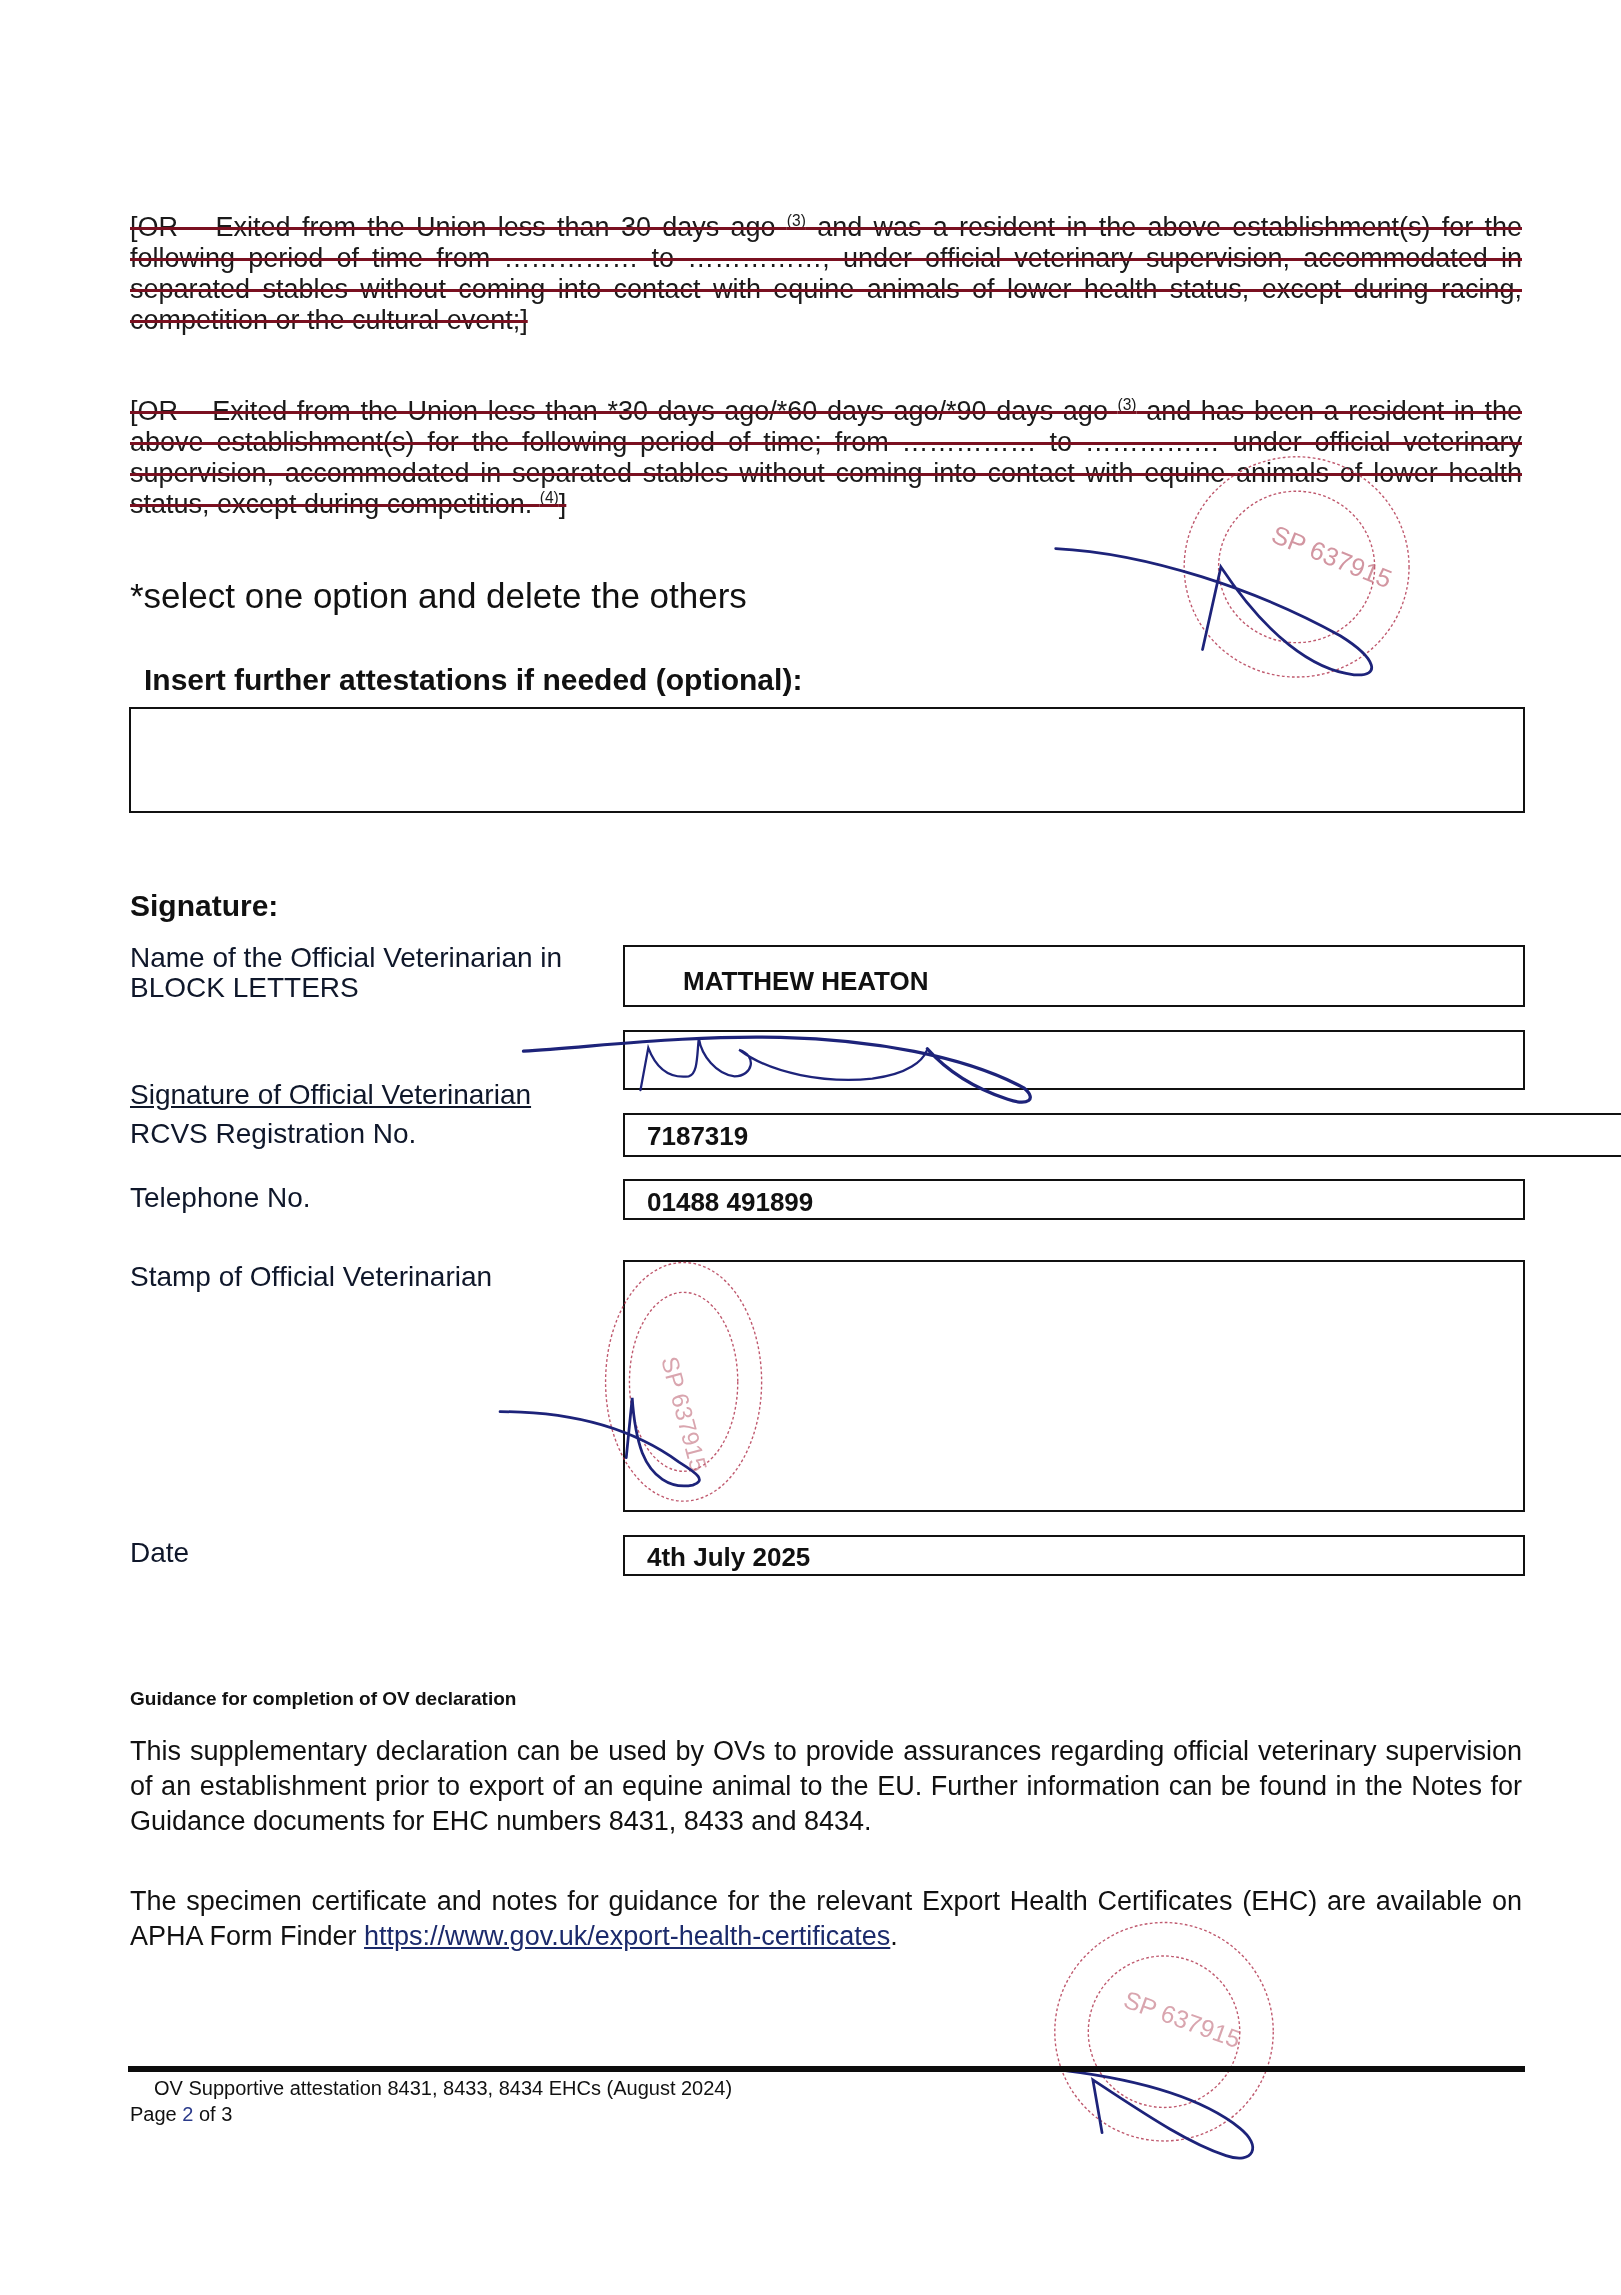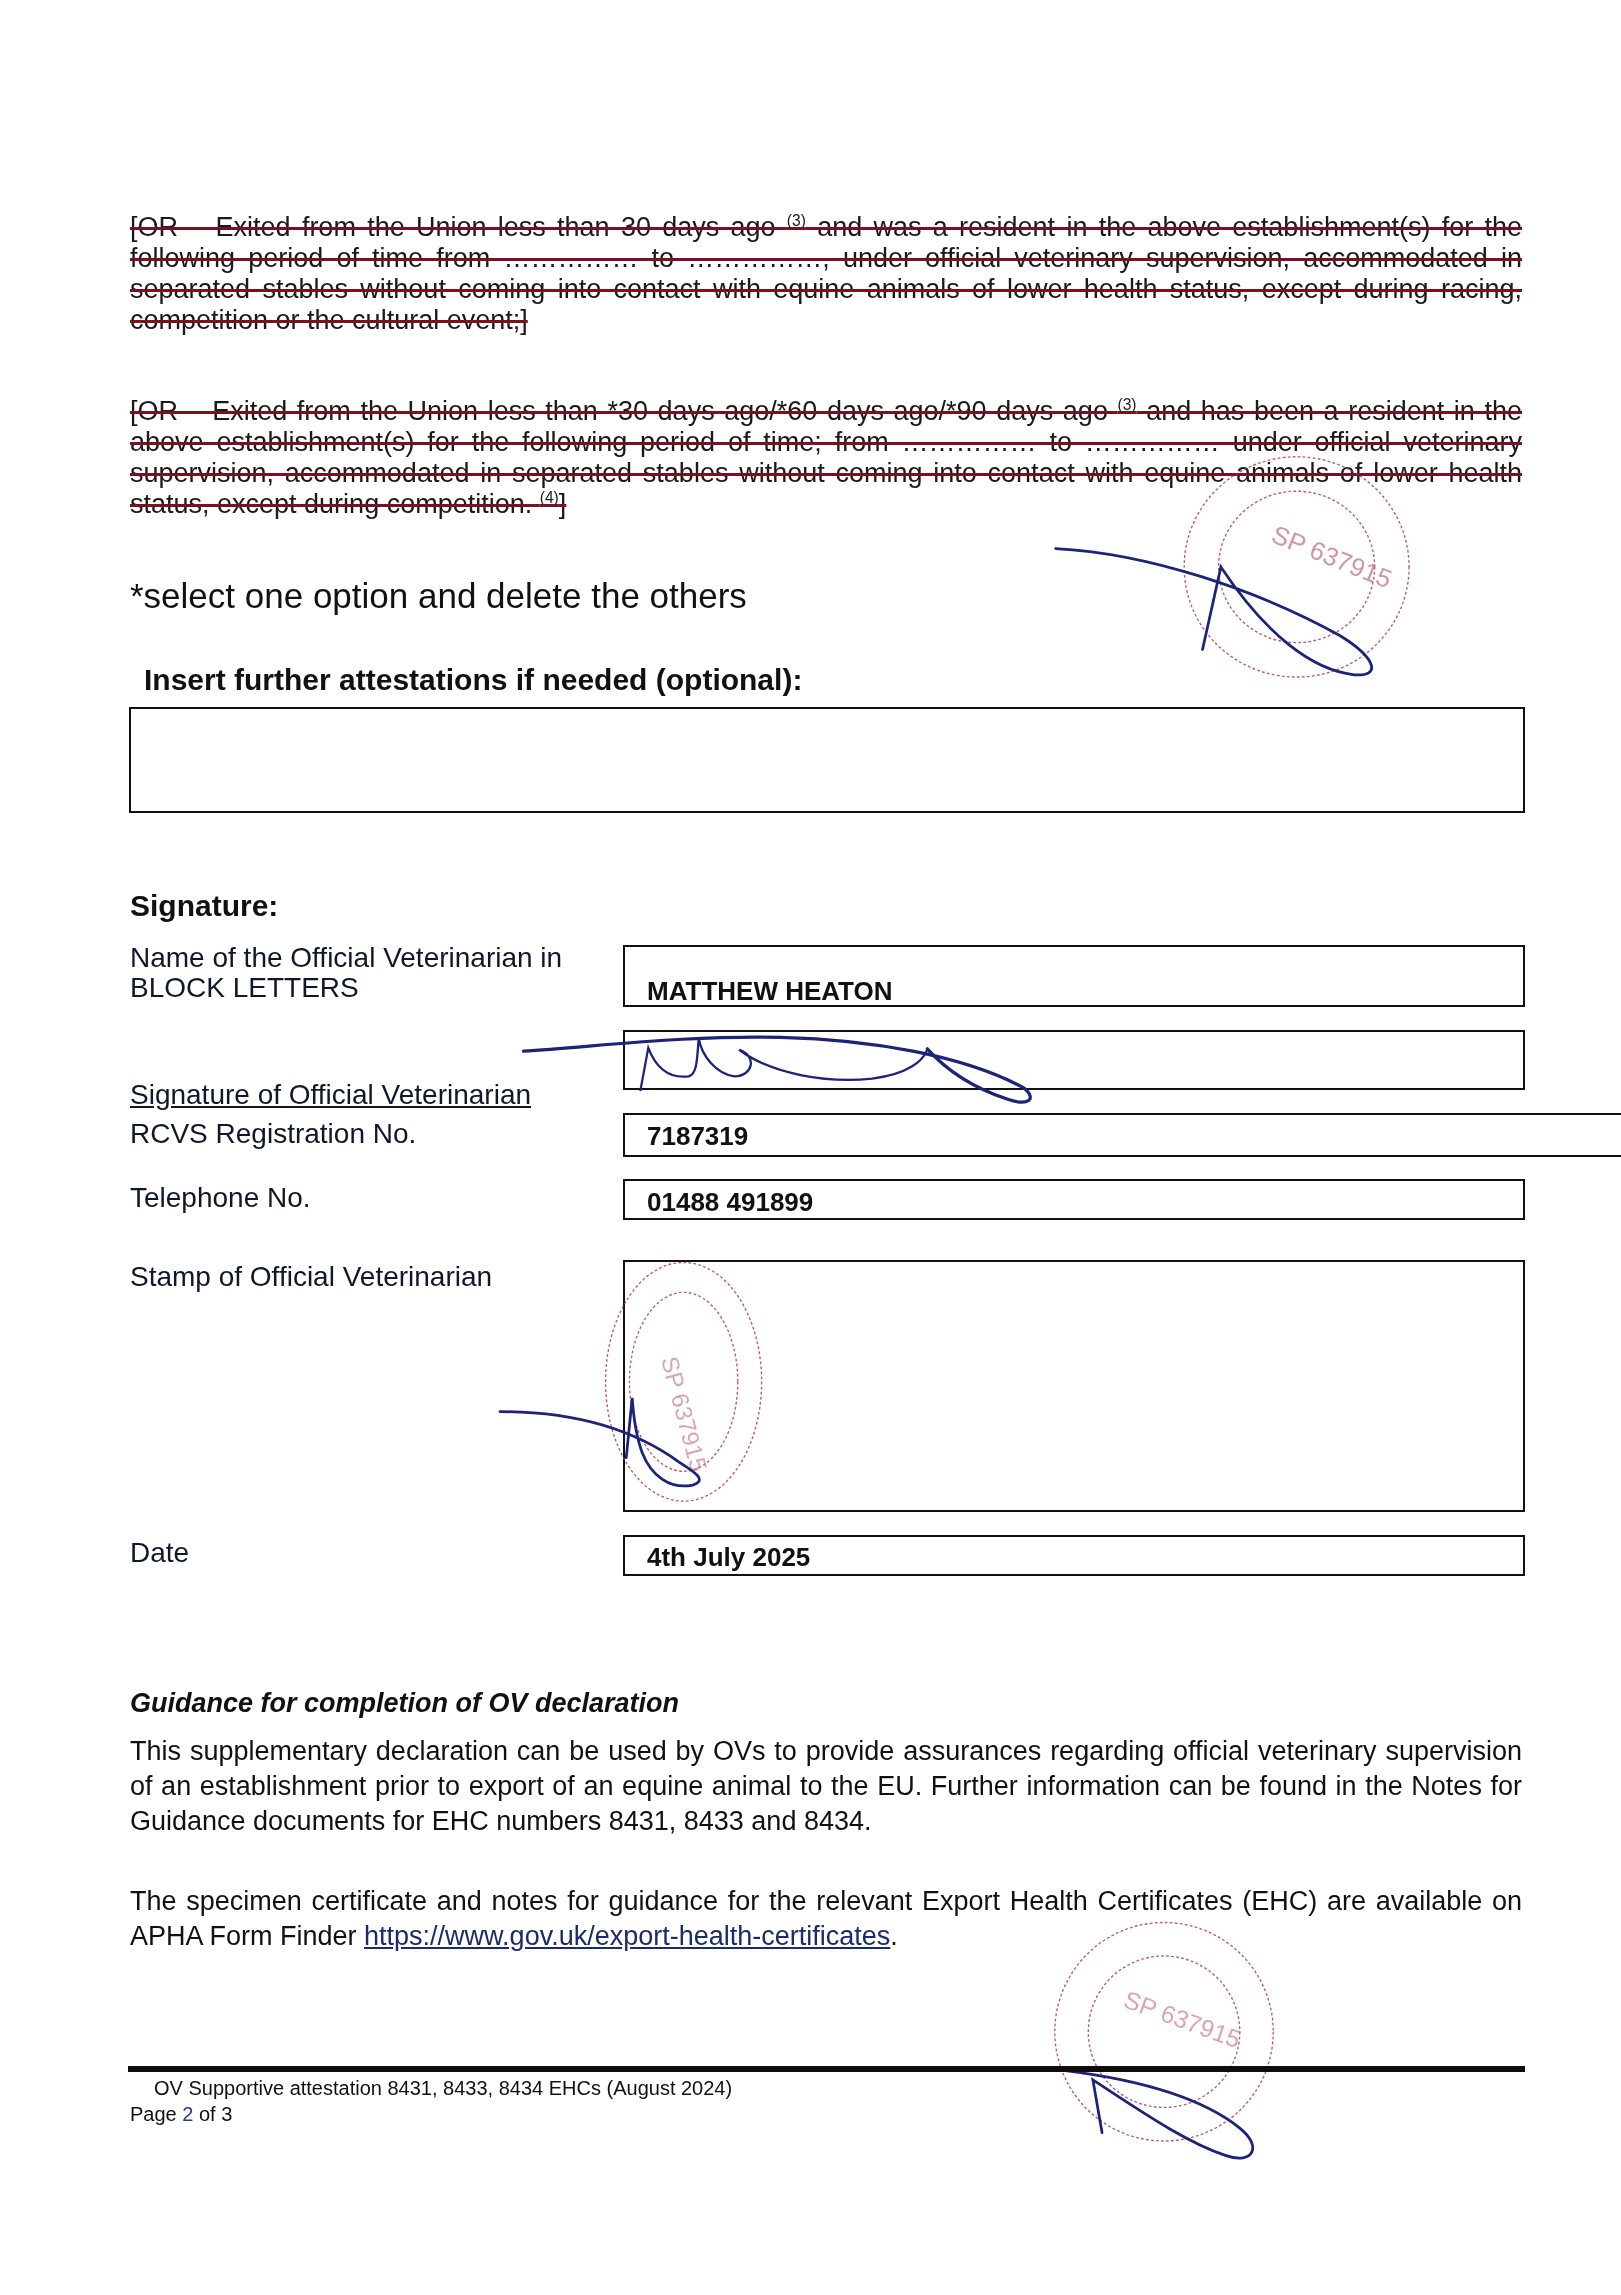--- a/index.html
+++ b/index.html
@@ -38,21 +38,21 @@
 
 <div class="abs heading" style="left:144px; top:663px;">Insert further attestations if needed (optional):</div>
 <div class="box" style="left:129px; top:707px; width:1396px; height:106px;">
   <span class="boxval"></span>
 </div>
 
 <div class="abs heading" style="left:130px; top:889px;">Signature:</div>
 
 <div class="label" style="top:943px; width:441px;">Name of the Official Veterinarian in BLOCK LETTERS</div>
 <div class="box" style="left:623px; top:945px; width:902px; height:62px;">
-  <span class="boxval" style="top:29px;">MATTHEW HEATON</span>
+  <span class="boxval" style="top:19px;margin-left:36px;">MATTHEW HEATON</span>
 </div>
 
 <div class="label" style="top:1080px;text-decoration:underline;">Signature of Official Veterinarian</div>
 <div class="box" style="left:623px; top:1030px; width:902px; height:60px;">
   <span class="boxval"></span>
 </div>
 <svg style="left:0; top:0;" width="1622" height="2295" viewBox="0 0 3533 5000">
   <g fill="none" stroke="#1d237a" stroke-linecap="round">
     <path d="M1140 2290 C 1300 2280, 1500 2255, 1700 2260 C 1900 2265, 2100 2300, 2230 2370 C 2260 2395, 2240 2410, 2195 2395 C 2120 2370, 2060 2330, 2020 2285" stroke-width="7"></path>
     <path d="M1395 2375 L 1412 2283 C 1430 2330, 1460 2350, 1500 2345 C 1520 2340, 1518 2300, 1522 2262 C 1528 2300, 1560 2340, 1600 2345 C 1640 2345, 1650 2300, 1610 2287 C 1680 2340, 1800 2360, 1900 2350 C 1980 2340, 2010 2310, 2018 2290" stroke-width="5"></path>
@@ -105,21 +105,21 @@
   <g fill="none" stroke="#b0304a" stroke-dasharray="6 5" stroke-width="3" opacity="0.8">
     <ellipse cx="255" cy="250" rx="238" ry="238"></ellipse>
     <ellipse cx="255" cy="250" rx="165" ry="165"></ellipse>
   </g>
   <text x="150" y="230" font-family="Liberation Sans, sans-serif" font-size="54" fill="#c06a7a" opacity="0.6" transform="rotate(20 255 250)">SP 637915</text>
   <g fill="none" stroke="#1d237a" stroke-width="6" stroke-linecap="round">
     <path d="M40 335 C 160 350, 320 380, 420 460 C 470 500, 450 540, 390 520 C 300 490, 200 420, 100 355 L 120 470"></path>
   </g>
 </svg>
 
-<div class="abs heading" style="left:130px; top:1688px; font-size:27px;font-style:italic;">Guidance for completion of OV declaration</div>
+<div class="abs heading" style="left:130px; top:1688px; font-size:19px;">Guidance for completion of OV declaration</div>
 <div class="guide" style="top:1734px;">This supplementary declaration can be used by OVs to provide assurances regarding official veterinary supervision of an establishment prior to export of an equine animal to the EU. Further information can be found in the Notes for Guidance documents for EHC numbers 8431, 8433 and 8434.</div>
 <div class="guide" style="top:1884px;">
   <span>The specimen certificate and notes for guidance for the relevant Export Health Certificates (EHC) are available on APHA Form Finder </span><a class="link">https://www.gov.uk/export-health-certificates</a><span>.</span>
 </div>
 
 <div class="footer-rule"></div>
 <div class="footer" style="top:2076px;margin-left:24px;">OV Supportive attestation 8431, 8433, 8434 EHCs (August 2024)</div>
 <div class="footer" style="top:2102px;">
   <span>Page </span><span class="pg-num">2</span><span> of </span><span>3</span>
 </div>

